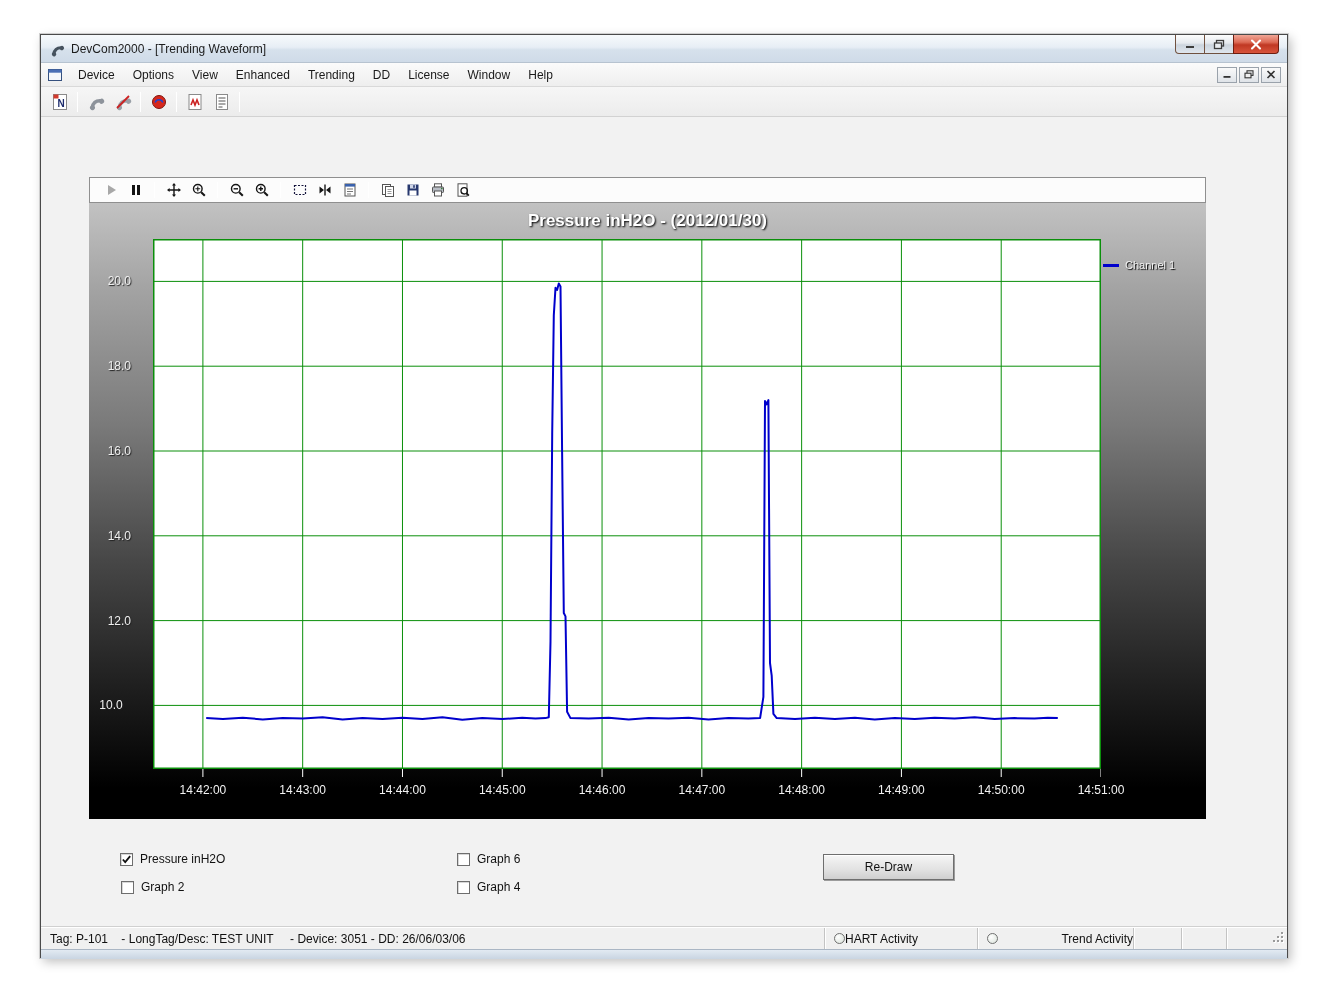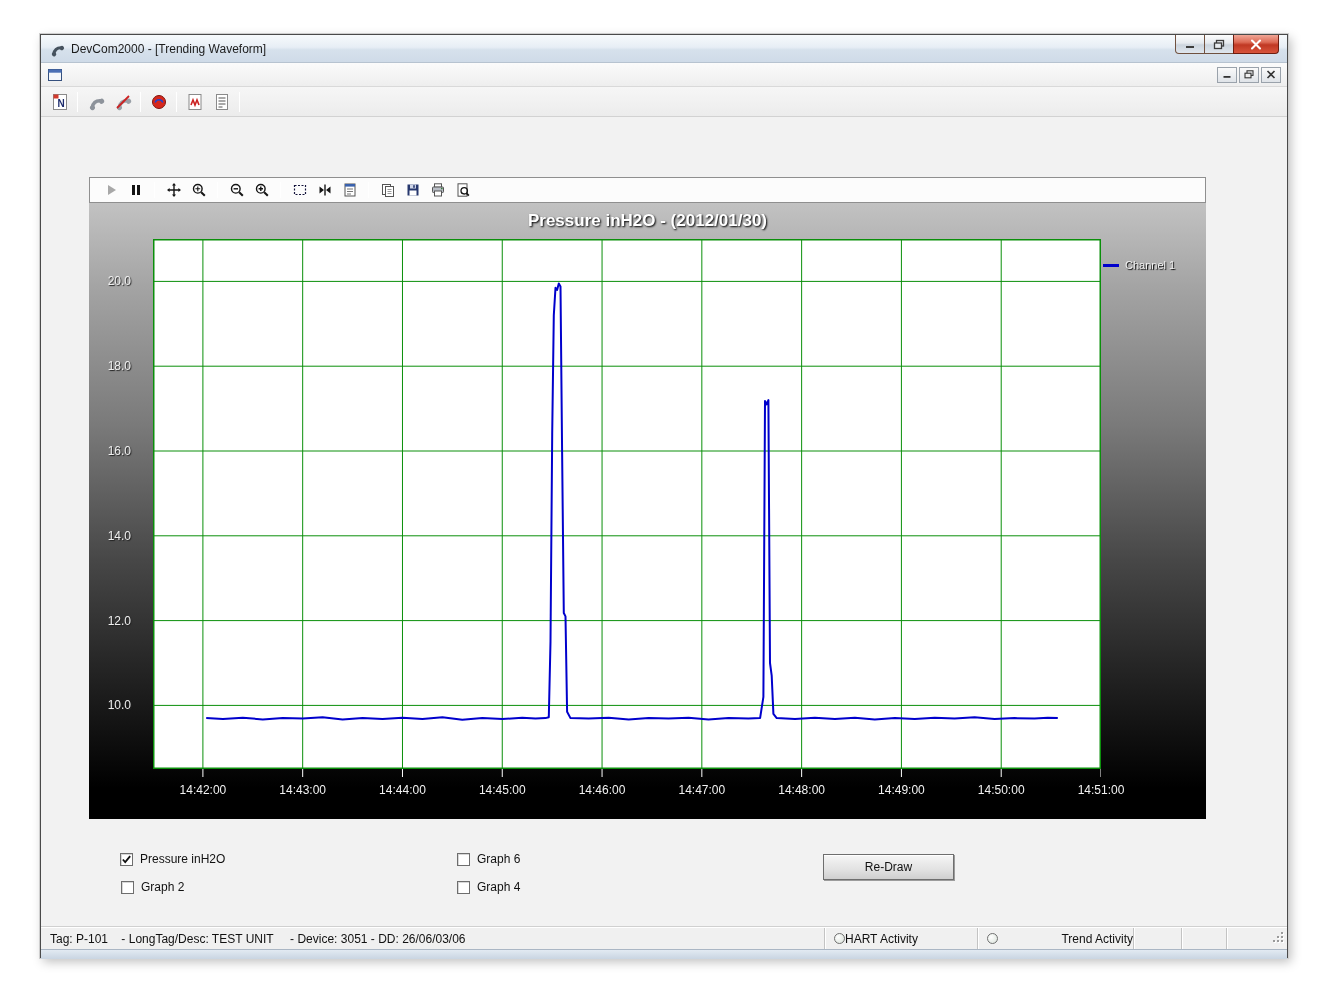--- a/index.html
+++ b/index.html
@@ -124,20 +124,31 @@
       </div>
     </div>
 
     <div class="menubar">
       <span class="mdi-child-icon">
         <svg width="16" height="14" viewBox="0 0 16 14">
           <rect x="1.5" y="1.5" width="13" height="11" fill="#f4f7fb" stroke="#35507e"></rect>
           <rect x="1.5" y="1.5" width="13" height="3.2" fill="#4a6fb5"></rect>
         </svg>
       </span>
+      <div id="menu-items" style="display:flex;">
+          <span class="menu-item">Device</span>
+          <span class="menu-item">Options</span>
+          <span class="menu-item">View</span>
+          <span class="menu-item">Enhanced</span>
+          <span class="menu-item">Trending</span>
+          <span class="menu-item">DD</span>
+          <span class="menu-item">License</span>
+          <span class="menu-item">Window</span>
+          <span class="menu-item">Help</span>
+        </div>
       <div class="mdi-btns">
         <div class="mdi-btn">
           <svg width="10" height="9" viewBox="0 0 10 9">
               <rect x="1.5" y="6" width="7" height="1.8" fill="#333"></rect>
             </svg>
         </div>
         <div class="mdi-btn">
           <svg width="10" height="9" viewBox="0 0 10 9">
             <rect x="3" y="0.8" width="6" height="4.6" fill="none" stroke="#333" stroke-width="1.1"></rect>
             <rect x="1" y="3.2" width="6" height="4.6" fill="#eee" stroke="#333" stroke-width="1.1"></rect>
@@ -328,21 +339,21 @@
                 <line x1="0" y1="381.6" x2="948" y2="381.6" stroke="#0a8f0a" stroke-width="1"></line>
                 <line x1="0" y1="296.8" x2="948" y2="296.8" stroke="#0a8f0a" stroke-width="1"></line>
                 <line x1="0" y1="212" x2="948" y2="212" stroke="#0a8f0a" stroke-width="1"></line>
                 <line x1="0" y1="127.19999999999999" x2="948" y2="127.19999999999999" stroke="#0a8f0a" stroke-width="1"></line>
                 <line x1="0" y1="42.39999999999998" x2="948" y2="42.39999999999998" stroke="#0a8f0a" stroke-width="1"></line>
                 <rect x="0.75" y="0.75" width="946.5" height="528.5" fill="none" stroke="#0a8f0a" stroke-width="1.5"></rect>
                 <polyline points="53.2,479.1 69.9,480.0 89.8,478.7 109.8,480.4 129.7,479.1 149.7,479.5 169.6,478.3 189.6,480.4 209.6,479.1 229.5,480.0 249.5,478.7 269.4,480.0 289.4,478.3 309.3,480.8 329.3,479.1 349.3,480.0 369.2,478.7 382.5,479.5 392.5,479.1 395.8,478.3 397.5,402.8 399.2,195.0 400.8,76.3 402.5,48.8 404.1,50.9 405.8,44.5 407.5,47.5 409.1,212.0 410.8,374.0 412.5,377.4 414.1,472.8 417.5,479.1 435.7,479.5 455.7,478.7 475.7,480.4 495.6,479.1 515.6,479.5 535.5,478.7 555.5,480.4 575.5,479.1 595.4,479.5 607.1,479.1 610.4,457.9 612.0,162.0 613.7,165.4 615.4,161.1 617.0,424.0 618.7,436.7 620.4,474.9 623.7,479.1 642.0,480.0 661.9,478.7 681.9,480.0 701.9,478.7 721.8,480.4 741.8,479.1 761.7,480.0 781.7,478.7 801.6,479.5 821.6,478.3 841.6,480.0 861.5,479.1 881.5,479.5 894.8,478.7 904.8,479.1" fill="none" stroke="#0000cc" stroke-width="2" stroke-linejoin="round"></polyline>
               </svg>
           </div>
           <div id="y-labels">
-              <div class="y-label" style="top: 459.4px;">10.0</div>
+              <div class="y-label" style="top: 459.4px; text-align: center;">10.0</div>
               <div class="y-label" style="top: 374.6px;">12.0</div>
               <div class="y-label" style="top: 289.8px;">14.0</div>
               <div class="y-label" style="top: 205px;">16.0</div>
               <div class="y-label" style="top: 120.2px;">18.0</div>
               <div class="y-label" style="top: 35.4px;">20.0</div>
             </div>
           <div id="x-labels">
               <div class="x-label" style="left: 13.8947px;">14:42:00</div>
               <div class="x-label" style="left: 113.684px;">14:43:00</div>
               <div class="x-label" style="left: 213.474px;">14:44:00</div>

